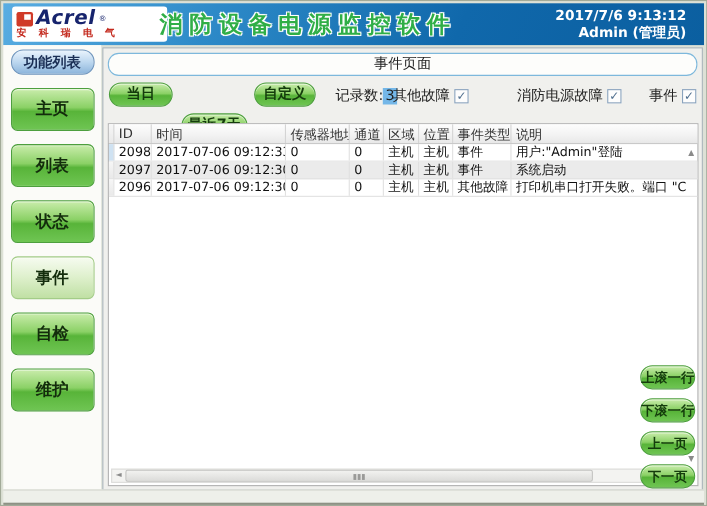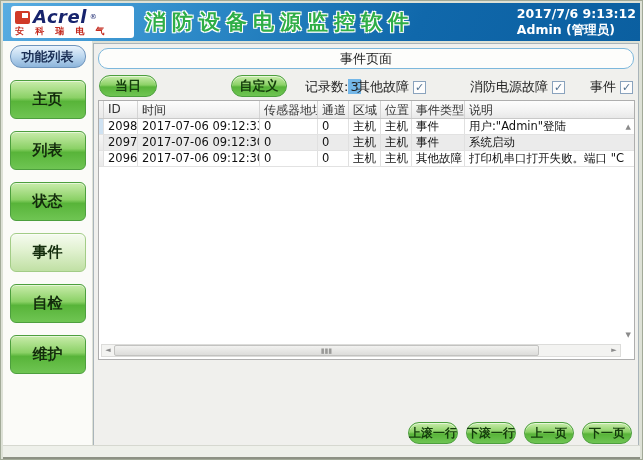--- a/index.html
+++ b/index.html
@@ -7,40 +7,40 @@
   .window{
     position:relative; width:643px; height:460px;
     background:#dde1d6; border:1px solid #a2aa98; overflow:hidden;
   }
   
   .titlebar{
     position:absolute; left:2px; top:2px; right:2px; height:38px;
     background:linear-gradient(115deg,#59ade2 0%,#2d8ac8 30%,#1068ab 65%,#0b5fa0 100%);
   }
   .logo{
-    position:absolute; left:8px; top:3px; width:123px; height:32px;
+    position:absolute; left:8px; top:3px; width:141px; height:32px;
     background:#fff; border-radius:3px; padding:2px 4px 0 4px;
   }
   .logo-top{ display:flex; align-items:center; gap:3px; height:18px; }
   .logo-mark{
     width:15px; height:13px; background:#d03a28; border-radius:2px; position:relative; flex:0 0 auto;
   }
   .logo-mark:after{
     content:""; position:absolute; right:2px; top:2px; width:6px; height:5px; background:#fff;
   }
   .logo-brand{ font-size:18px; font-weight:bold; font-style:italic; color:#17246d; line-height:16px; letter-spacing:0.5px;}
   .logo-reg{ font-size:7px; color:#17246d; vertical-align:top; }
   .logo-sub{ font-size:9px; color:#c42a1e; letter-spacing:4px; font-weight:bold; line-height:11px; white-space:nowrap;}
   .app-title{
     position:absolute; left:142px; top:0; height:38px; line-height:38px;
     font-size:21px; font-weight:bold; color:#2fae47; letter-spacing:6px; white-space:nowrap;
     text-shadow:-1px -1px 0 #fff,1px -1px 0 #fff,-1px 1px 0 #fff,1px 1px 0 #fff,0 0 2px #fff;
   }
   .header-right{
-    position:absolute; right:4px; top:3px; color:#fff;
+    position:absolute; right:16px; top:3px; text-align:right; color:#fff;
     font-size:12.5px; font-weight:bold; line-height:16px;
   }
   
   .sidebar{
     position:absolute; left:2px; top:40px; width:89px; height:404px; background:#fbfbf8;
   }
   .sidebar-header{
     width:76px; height:23px; margin:4px auto 0 auto; line-height:21px; text-align:center;
     background:linear-gradient(180deg,#e9f3fc 0%,#bcd7ef 50%,#8db5db 100%);
     border:1px solid #6e94bc; border-radius:11px;
@@ -80,21 +80,21 @@
   }
   .rec-label{ position:absolute; left:211px; top:4px; }
   .rec-value{ background:#74b7e8; padding:0 2px; }
   .chk-group{ position:absolute; top:4px; display:flex; align-items:center; gap:4px; }
   .checkbox{
     width:13px; height:13px; background:#fdfdfd; border:1px solid #8aa3bd;
     font-size:11px; line-height:11px; text-align:center; color:#51708f; cursor:pointer;
   }
   
   .grid{
-    position:absolute; left:4px; top:56px; width:537px; height:260px;
+    position:absolute; left:4px; top:68px; width:537px; height:330px;
     background:#fff; border:1px solid #aeaeae; font-size:11.5px; color:#111;
   }
   .grid-header{ display:flex; height:18px;
     background:linear-gradient(180deg,#fdfdfd 0%,#f2f2f2 60%,#e8e8e8 100%);
     border-bottom:1px solid #c9c9c9; color:#333; font-size:12px;
   }
   .gh-cell{ padding:1px 0 0 4px; border-right:1px solid #d4d4d4; overflow:hidden; white-space:nowrap; }
   .grid-row{ display:flex; height:16px; border-bottom:1px solid #e2e2e2; cursor:default; }
   .grid-row.alt{ background:#ebebeb; }
   .gr-cell{ padding:0 0 0 4px; border-right:1px solid #e0e0e0; overflow:hidden; white-space:nowrap; }
@@ -115,21 +115,21 @@
     display:flex; align-items:stretch; background:#f3f3f1; border:1px solid #dcdcda;
   }
   .hs-arrow{ width:12px; font-size:7px; line-height:11px; text-align:center; color:#8a8a8a; cursor:pointer; }
   .hs-track{ flex:1; position:relative; }
   .hs-thumb{
     position:absolute; left:0; top:0; bottom:0; width:86%;
     background:linear-gradient(180deg,#f2f2f0,#dcdcda); border:1px solid #c2c2c0; border-radius:2px;
     text-align:center; font-size:7px; line-height:10px; color:#9a9a98; cursor:grab;
   }
   
-  .pager{ position:absolute; right:6px; bottom:1px; display:flex; gap:8px; }
+  .pager{ position:absolute; right:6px; bottom:1px; display:flex; gap:8px;flex-direction:column; }
   .pager .pill-btn{ position:static; width:50px; font-size:12px; }
   
   .bottom-strip{
     position:absolute; left:2px; right:2px; bottom:0; height:14px;
     background:#eef0ea; border-top:1px solid #d6d8d0; border-bottom:2px solid #8d9184;
   }
 </style>
 </head>
 <body>
 

